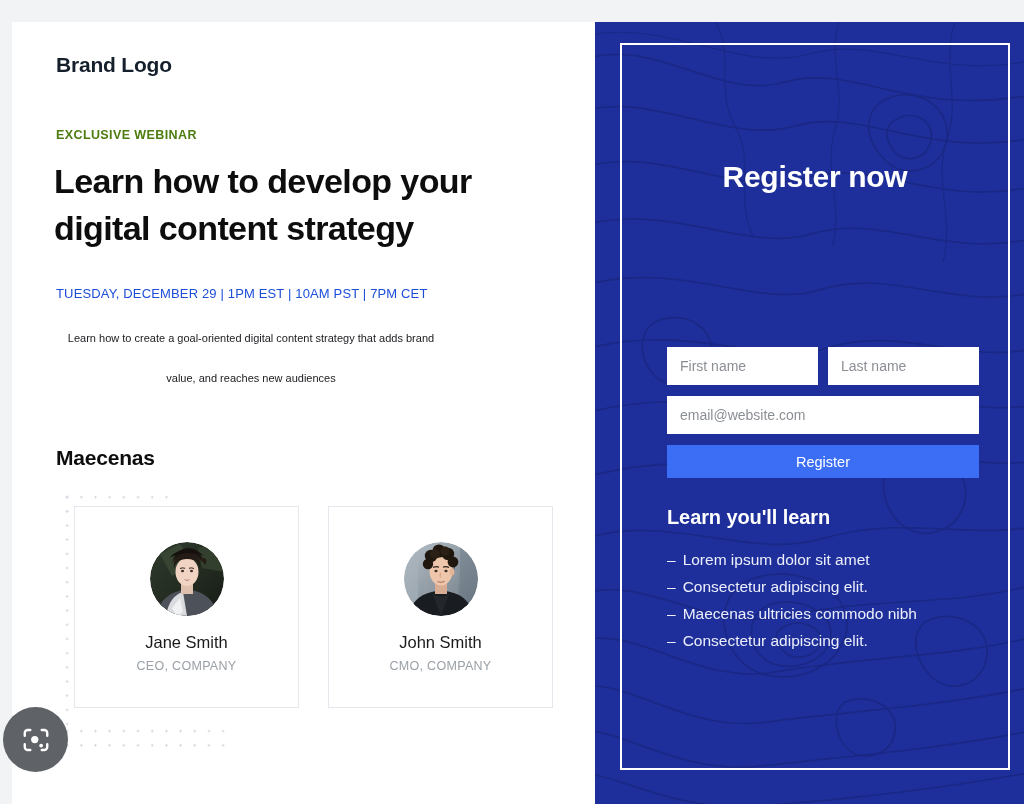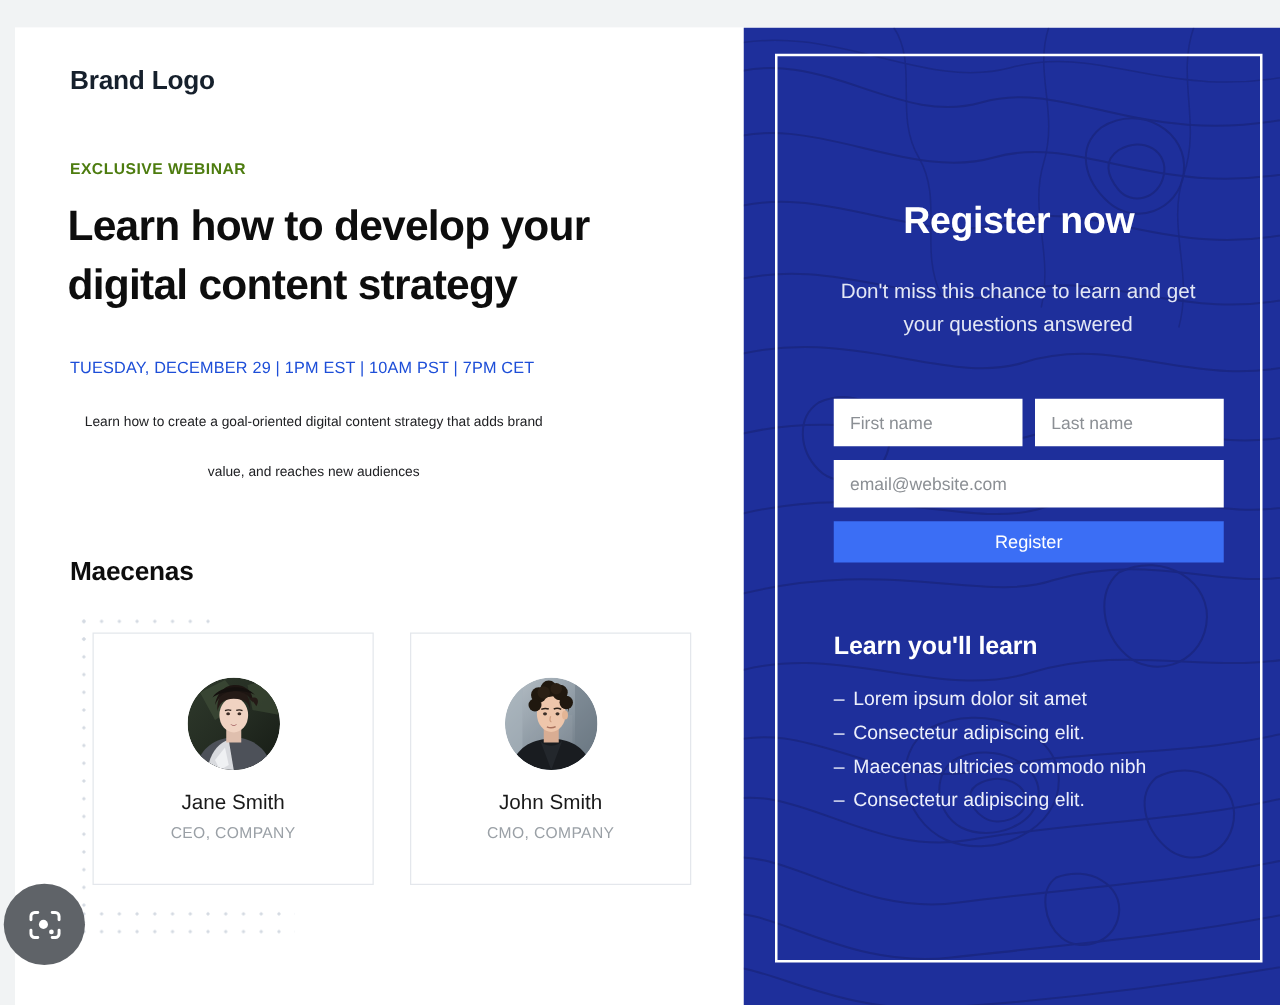--- a/index.html
+++ b/index.html
@@ -202,21 +202,21 @@
     height: 38px;
     background: #ffffff;
     border: none;
     outline: none;
     padding: 0 13px;
     font-family: "Liberation Sans", sans-serif;
     font-size: 14px;
     color: #202124;
   }
   .field::placeholder { color: #8b8f94; }
-  .field-half { width: 151px; }
+  .field-half { width: 151px; margin-top: 28px; }
   .field-full { width: 312px; margin-top: 11px; }
 
   #register-button {
     margin-top: 11px;
     width: 312px;
     height: 33px;
     background: #3b6ef5;
     border: none;
     color: #ffffff;
     font-family: "Liberation Sans", sans-serif;
@@ -420,21 +420,20 @@
           <path d="M-20 16 C70 -8 140 52 214 32 C288 12 340 62 450 36"></path>
           <path d="M120 0 C140 30 120 70 140 104 C160 138 140 178 158 214"></path>
           <path d="M360 0 C346 40 366 76 352 118 C338 160 360 196 348 240"></path>
           <path d="M244 0 C232 36 252 68 240 108 C228 148 248 180 238 224"></path>
         </g>
       </svg>
 
       <div id="panel-frame"></div>
 
       <div class="register-title">Register now</div>
-      <div class="register-sub">Don't miss this chance to learn and get your questions answered</div>
 
       <div id="form-area">
         <div class="name-row">
           <input class="field field-half" type="text" placeholder="First name" style="">
           <input class="field field-half" type="text" placeholder="Last name" style="">
         </div>
         <input class="field field-full" type="email" placeholder="email@website.com" style="">
         <button id="register-button">Register</button>
       </div>
 

